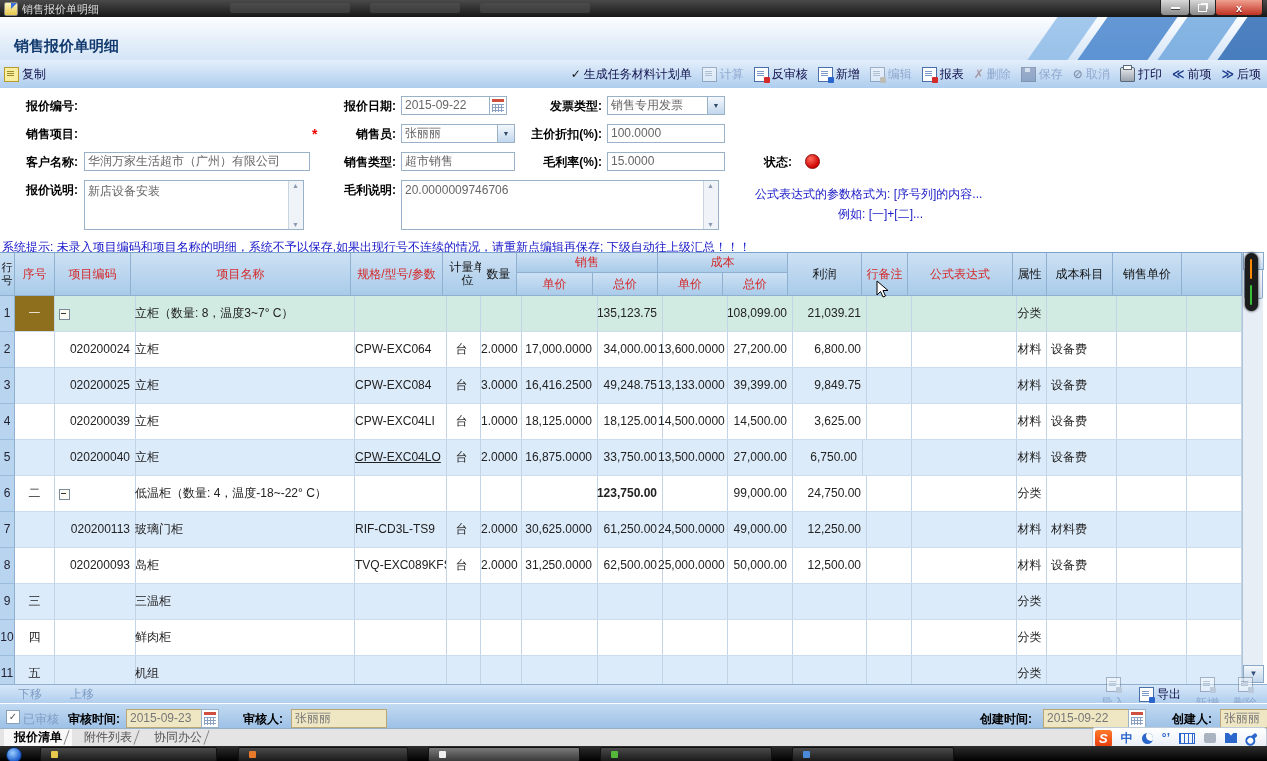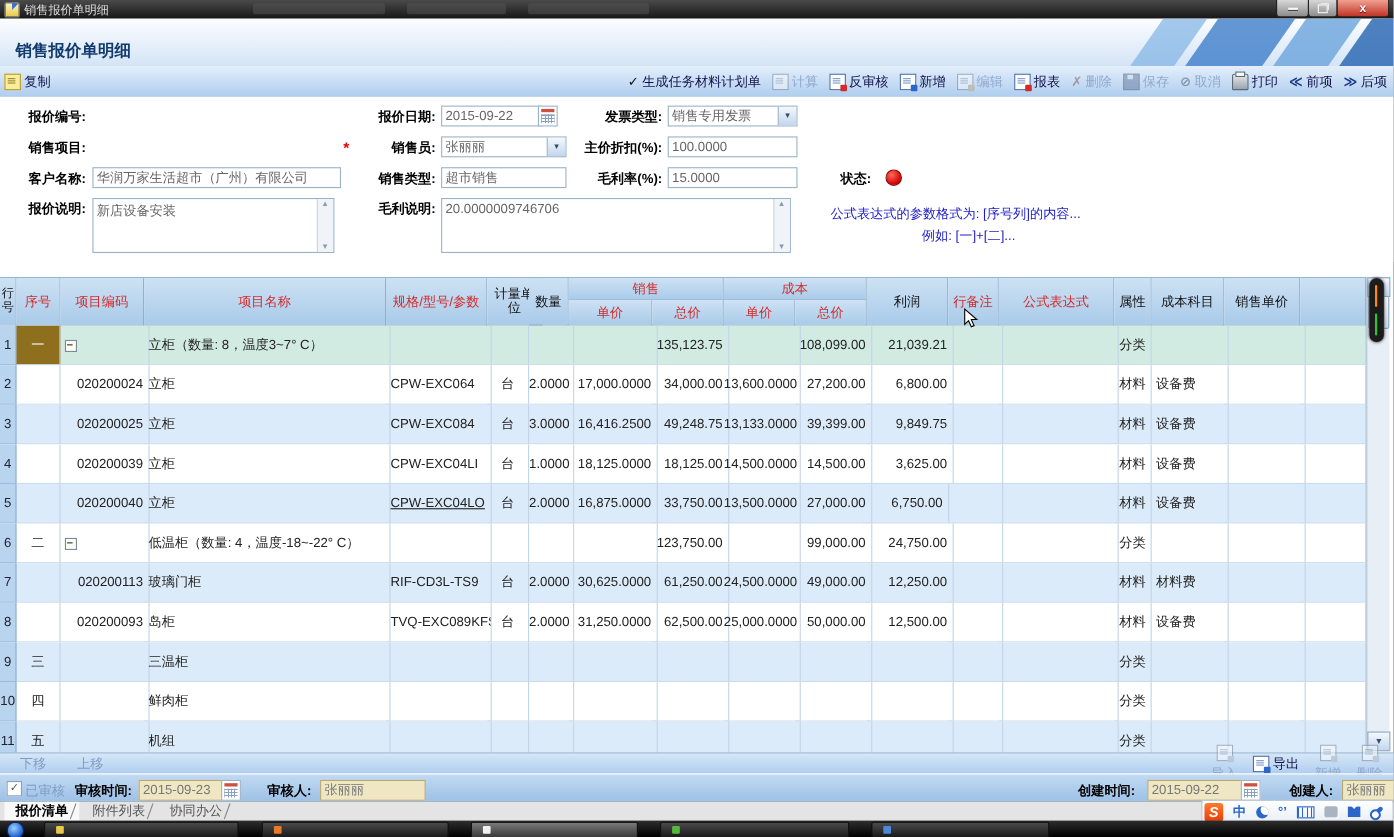--- a/index.html
+++ b/index.html
@@ -258,20 +258,21 @@
     </div>
     <div class="flabel abs" style="left:330px;top:94px;width:66px">毛利说明:</div>
     <div class="ta abs" style="left:401px;top:92px;width:297px;height:44px">
       <span>20.0000009746706</span>
       <div class="tascroll"></div>
     </div>
     <div class="bluetip abs" style="left:755px;top:98px">公式表达式的参数格式为: [序号列]的内容...</div>
     <div class="bluetip abs" style="left:838px;top:118px">例如: [一]+[二]...</div>
   </div>
 
+  <div id="hintline" class="abs">系统提示: 未录入项目编码和项目名称的明细，系统不予以保存,如果出现行号不连续的情况，请重新点编辑再保存; 下级自动往上级汇总！！！</div>
 
   <div id="grid" class="abs">
     <div class="hcell" style="left:0;top:0;width:14px;height:42px;font-size:11px">行号</div>
     <div class="hcell hred" style="left:15px;top:0;width:39px;height:42px">序号</div>
     <div class="hcell hred" style="left:55px;top:0;width:75px;height:42px">项目编码</div>
     <div class="hcell hred" style="left:351px;top:0;width:91px;height:42px">规格/型号/参数</div>
     <div class="hcell hred" style="left:131px;top:0;width:219px;height:42px">项目名称</div>
     <div class="hcell" style="left:443px;top:0;width:37px;height:42px;padding:0 6px">计量单位</div>
     <div class="hcell" style="left:481px;top:0;width:35px;height:42px">数量</div>
     <div class="hcell hred" style="left:517px;top:0;width:140px;height:19px">销售</div>
@@ -394,21 +395,21 @@
           <div class="gcell gc-rowno" style="left: 0px; width: 14px;"><span>6</span></div>
           <div class="gcell ac" style="left: 15px; width: 39px;"><span>二</span></div>
           <div class="gcell ar" style="left: 55px; width: 75px;">
             <span class="treebox"></span>
           </div>
           <div class="gcell al" style="left: 131px; width: 219px;"><span>低温柜（数量: 4，温度-18~-22° C）</span></div>
           <div class="gcell al" style="left: 351px; width: 91px;"></div>
           <div class="gcell ac" style="left: 443px; width: 37px;"></div>
           <div class="gcell ar" style="left: 481px; width: 35px;"></div>
           <div class="gcell ar" style="left: 517px; width: 75px;"></div>
-          <div class="gcell ar" style="left: 593px; width: 64px;"><span>123,750.00</span></div>
+          <div class="gcell ar" style="left: 593px; width: 64px; font-weight: bold;"><span>123,750.00</span></div>
           <div class="gcell ar" style="left: 658px; width: 64px;"></div>
           <div class="gcell ar" style="left: 723px; width: 64px;"><span>99,000.00</span></div>
           <div class="gcell ar" style="left: 788px; width: 73px;"><span>24,750.00</span></div>
           <div class="gcell al" style="left: 862px; width: 45px;"></div>
           <div class="gcell al" style="left: 908px; width: 104px;"></div>
           <div class="gcell ac" style="left: 1013px; width: 33px;"><span>分类</span></div>
           <div class="gcell al" style="left: 1047px; width: 65px;"></div>
           <div class="gcell ar" style="left: 1113px; width: 68px;"></div>
           <div class="gcell " style="left: 1182px; width: 59px;"></div>
         </div>

